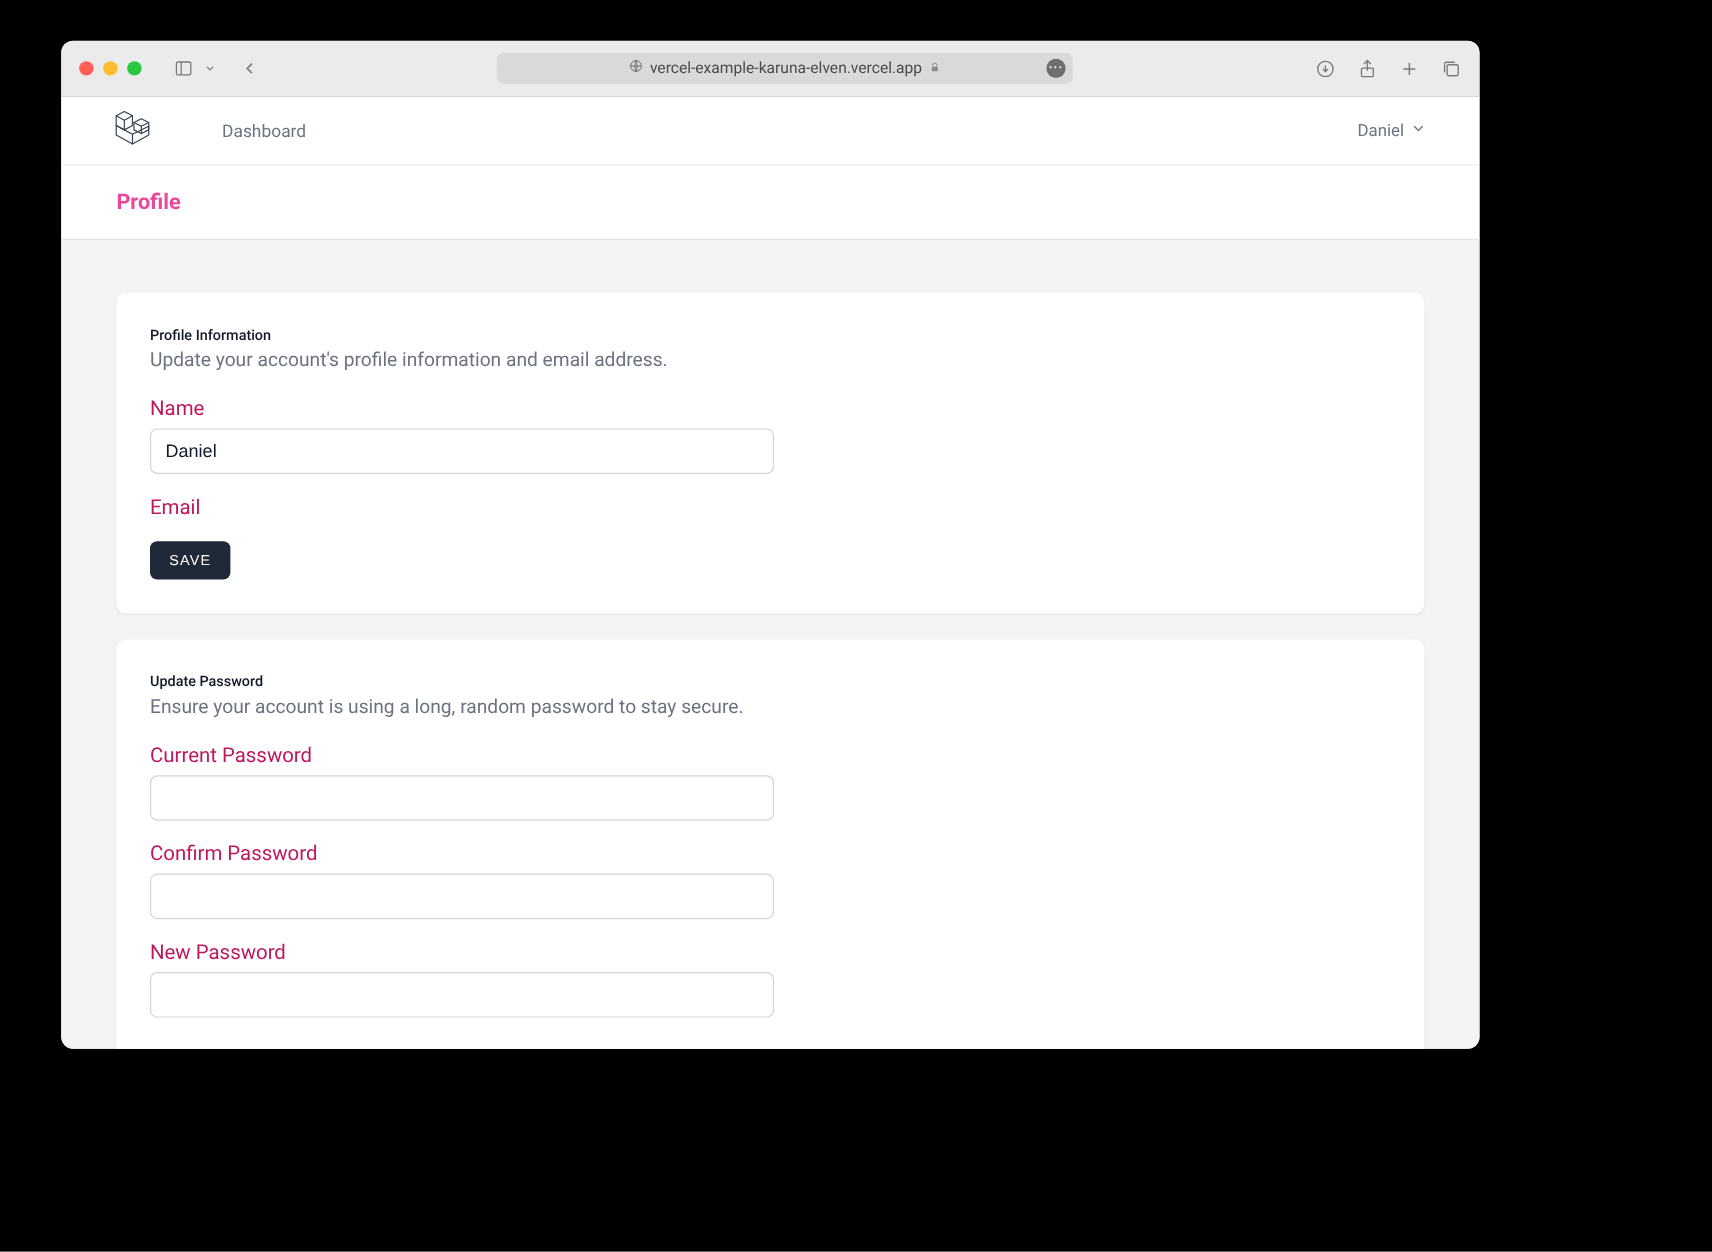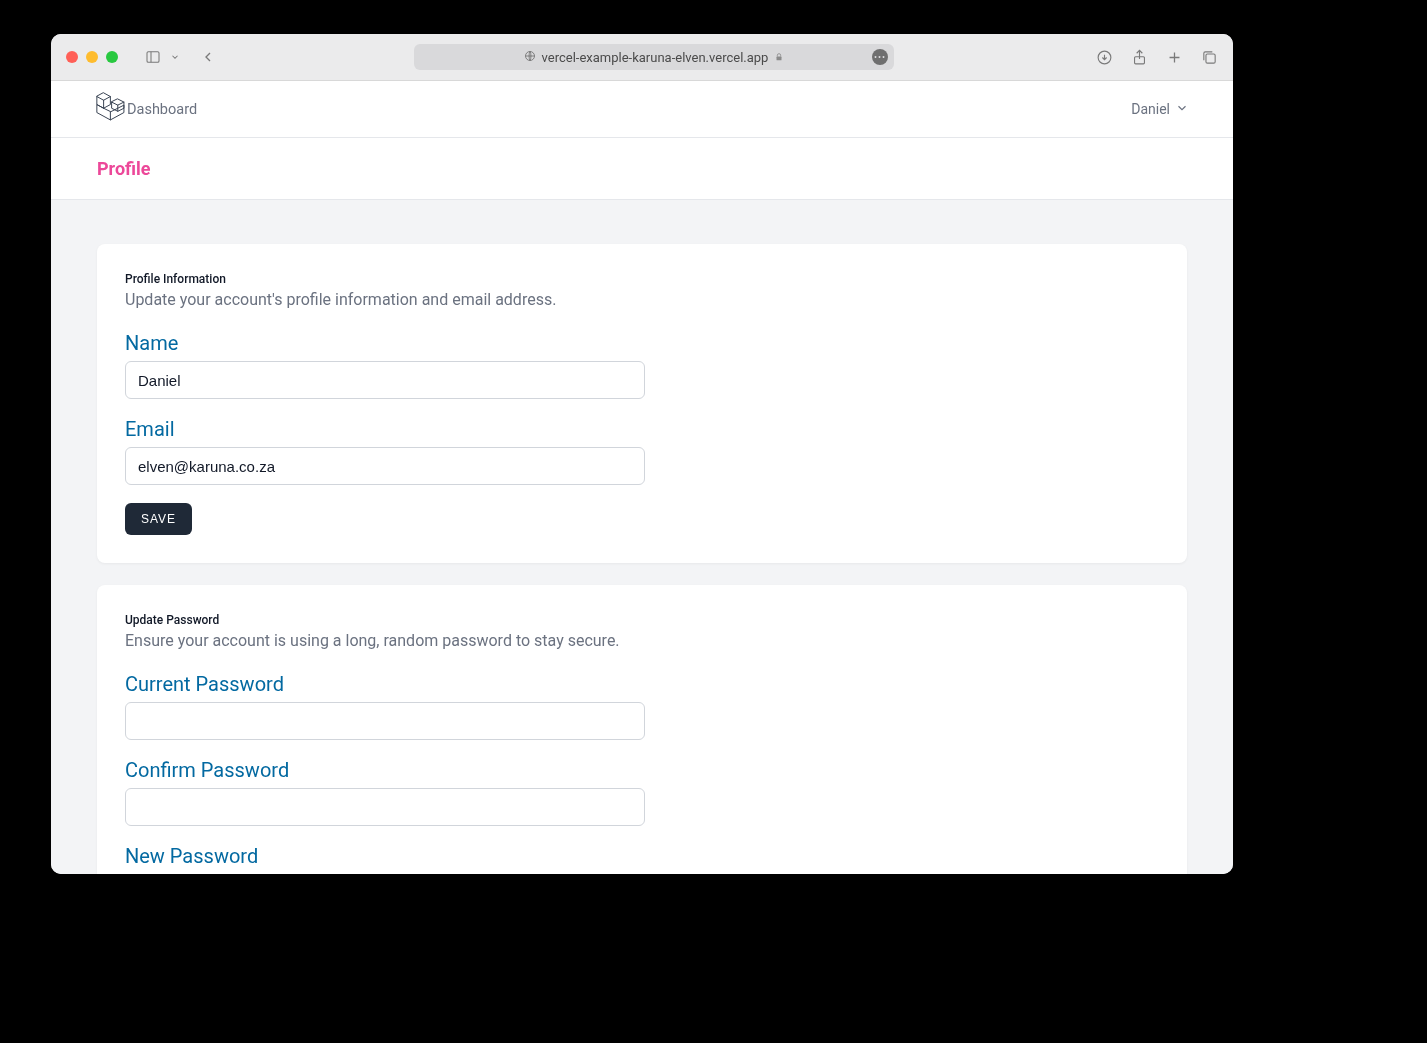--- a/index.html
+++ b/index.html
@@ -70,20 +70,21 @@
     .app-nav {
       height: 57px;
       background: #fff;
       border-bottom: 1px solid #e5e7eb;
       display: flex;
       align-items: center;
       padding: 0 44px;
     }
     .logo svg { width: 32px; height: 32px; color: #1f2937; }
     .nav-link {
+      margin-left: 58px;
       color: #6b7280;
       font-size: 14.5px;
       cursor: pointer;
     }
     .user-menu {
       margin-left: auto;
       display: flex;
       align-items: center;
       gap: 5px;
       color: #6b7280;
@@ -121,22 +122,22 @@
       margin-bottom: 4px;
     }
     .card .desc {
       font-size: 16px;
       color: #6b7280;
       margin-bottom: 22px;
     }
     .form-group { margin-bottom: 18px; max-width: 520px; }
     .form-group label {
       display: block;
-      font-size: 20px;
-      color: #0369a1;
+      font-size: 17px;
+      color: #be185d;
       margin-bottom: 6px;
     }
     .form-group input {
       width: 100%;
       height: 38px;
       border: 1px solid #d1d5db;
       border-radius: 6px;
       padding: 0 12px;
       font-size: 15px;
       color: #111827;
@@ -260,21 +261,20 @@
       <h2>Profile Information</h2>
       <p class="desc">Update your account's profile information and email address.</p>
 
       <div class="form-group">
         <label>Name</label>
         <input type="text" value="Daniel" style="">
       </div>
 
       <div class="form-group">
         <label>Email</label>
-        <input type="email" value="elven@karuna.co.za" style="">
       </div>
 
       <button class="btn-save">Save</button>
     </div>
 
     <div class="card">
       <h2>Update Password</h2>
       <p class="desc">Ensure your account is using a long, random password to stay secure.</p>
 
       <div class="form-group">

